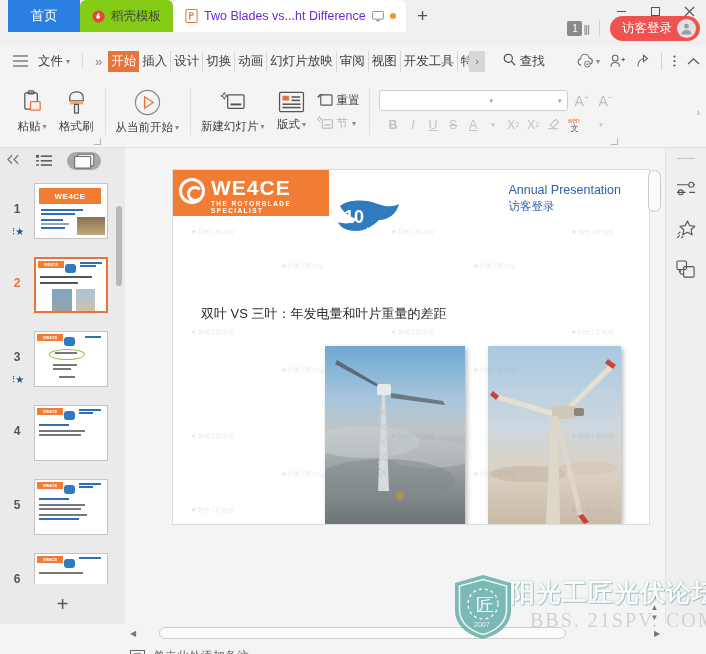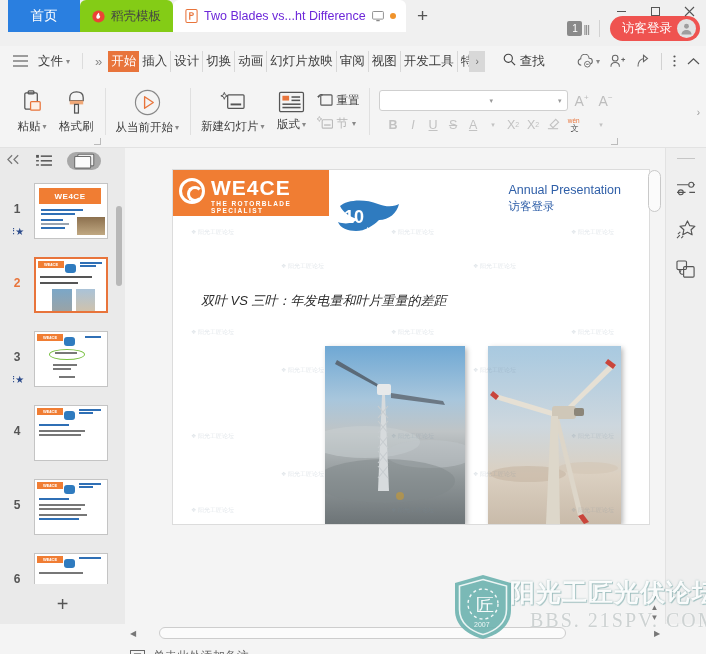--- a/index.html
+++ b/index.html
@@ -201,21 +201,21 @@
   }
   .s-subject {
     position: absolute; right: 28px; top: 12px; color: #2f5fa8; font-size: 12.5px; line-height: 16px; text-align: left;
   }
   .s-subject .cn { font-size: 11.5px; }
   .s-title1 {
     position: absolute; left: 28px; top: 103px; font-size: 13px; color: #2b2b2b;
   }
   .s-title1 b { color: #1a1a1a; }
   .s-title2 {
-    position: absolute; left: 28px; top: 122px; font-size: 13px; color: #2b2b2b; font-style: italic;
+    position: absolute; left: 28px; top: 135px; font-size: 13px; color: #2b2b2b;
   }
   .s-photo {
     position: absolute; top: 176px; box-shadow: 2px 2px 5px rgba(0,0,0,0.28);
   }
   .s-photo.left { left: 152px; width: 140px; height: 178px; background: linear-gradient(#6fa8d4 0%, #9cbed4 22%, #b7bcbd 42%, #8e9496 70%, #6f7679 100%); }
   .s-photo.right { left: 315px; width: 133px; height: 178px; background: linear-gradient(#9fc4dd 0%, #c9d4dc 45%, #d9cfc0 75%, #cdbfae 100%); }
 
   .wm {
     position: absolute; font-size: 6px; color: rgba(120,140,160,0.22); white-space: nowrap;
     pointer-events: none;

